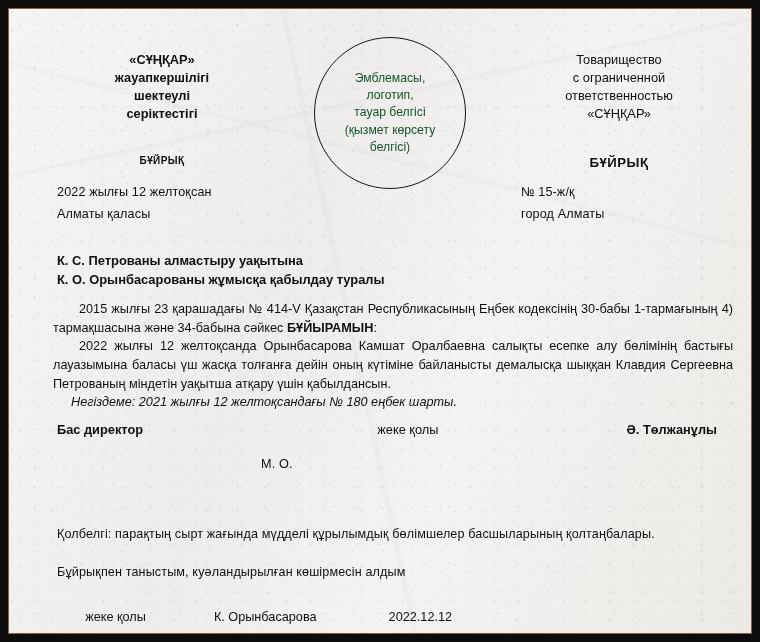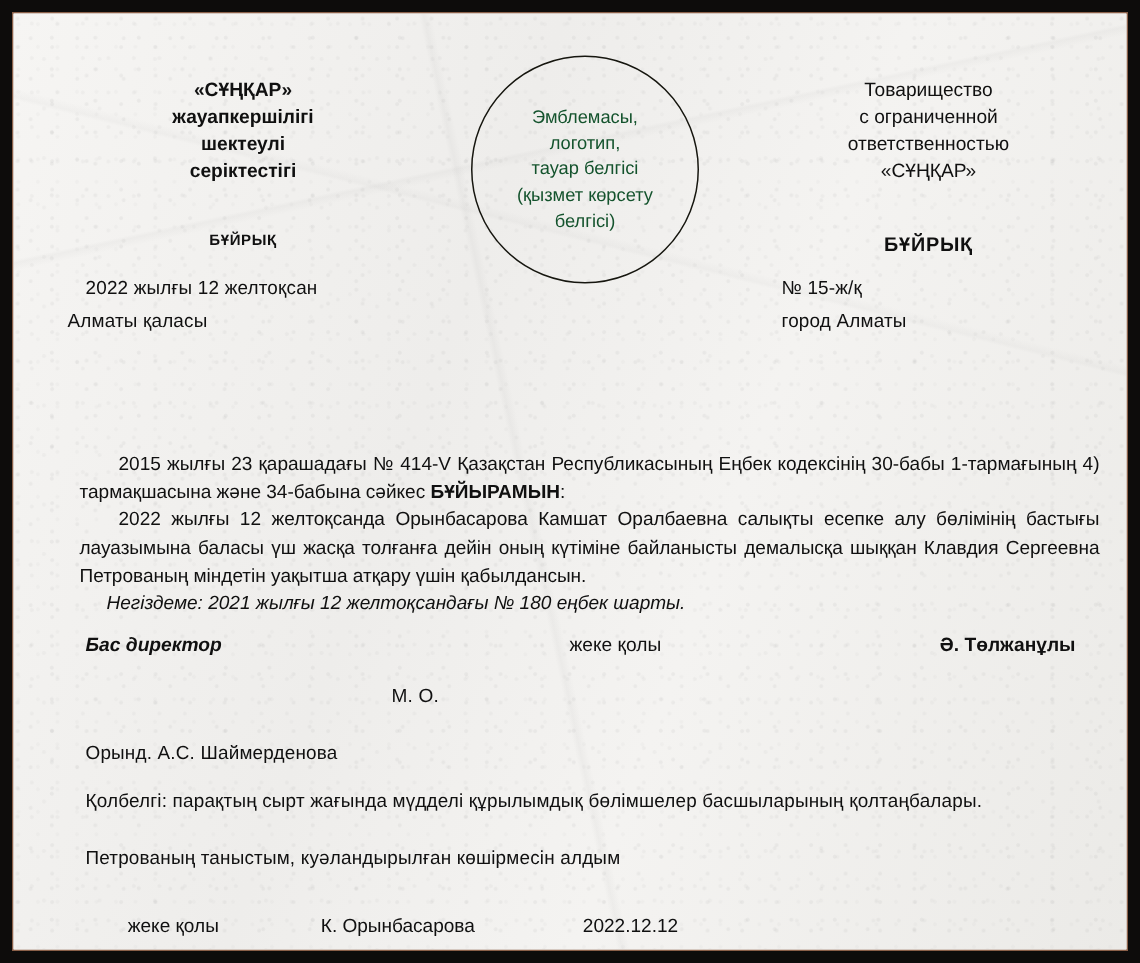--- a/index.html
+++ b/index.html
@@ -133,21 +133,21 @@
   .emblem-text {
     text-align: center;
     font-size: 12.2px;
     line-height: 1.42;
     color: #14532d;
     padding: 0 6px;
   }
 
   
   .date-left  { left: 48px;  top: 176px; }
-  .city-left  { left: 36px;  top: 198px; }
+  .city-left  { left: 48px;  top: 198px; }
   .idx-right  { left: 512px; top: 176px; }
   .city-right { left: 512px; top: 198px; }
 
   
   .subject {
     position: absolute;
     left: 48px;
     top: 242px;
     font-weight: bold;
     font-size: 12.9px;
@@ -175,21 +175,21 @@
   .sig-row {
     position: absolute;
     left: 48px;
     top: 413px;
     width: 660px;
     display: flex;
     align-items: baseline;
     justify-content: space-between;
     font-size: 12.8px;
   }
-  .sig-post { font-weight: bold; font-style: italic; }
+  .sig-post { font-weight: bold; }
   .sig-hint { font-weight: normal; margin-left: 46px; }
   .sig-name { font-weight: bold; }
   .stamp-mark { left: 252px; top: 448px; font-size: 12.7px; }
 
   
   .exec       { left: 48px; top: 486px; }
   .visa       { left: 48px; top: 518px; }
   .ack        { left: 48px; top: 556px; }
   .ack-row {
     position: absolute;
@@ -220,37 +220,38 @@
 
       <div class="doc-kind-left">БҰЙРЫҚ</div>
       <div class="doc-kind-right">БҰЙРЫҚ</div>
 
       <div class="t date-left">2022 жылғы 12 желтоқсан</div>
       <div class="t city-left">Алматы қаласы</div>
       <div class="t idx-right">№ 15-ж/қ</div>
       <div class="t city-right">город Алматы</div>
 
       <div class="subject">
+        <div>К. С. Петрованы алмастыру уақытына</div>
+        <div>К. О. Орынбасарованы жұмысқа қабылдау туралы</div>
       </div>
 
       <div class="body-block">
         <p><span>2015 жылғы 23 қарашадағы № 414-V Қазақстан Республикасының Еңбек кодексінің 30-бабы 1-тармағының 4) тармақшасына және 34-бабына сәйкес </span><span class="b">БҰЙЫРАМЫН</span><span>:</span></p>
         <p>2022 жылғы 12 желтоқсанда Орынбасарова Камшат Оралбаевна салықты есепке алу бөлімінің бастығы лауазымына баласы үш жасқа толғанға дейін оның күтіміне байланысты демалысқа шыққан Клавдия Сергеевна Петрованың міндетін уақытша атқару үшін қабылдансын.</p>
         <p class="noindent">Негіздеме: 2021 жылғы 12 желтоқсандағы № 180 еңбек шарты.</p>
       </div>
 
       <div class="sig-row">
         <span class="sig-post">Бас директор</span>
         <span class="sig-hint">жеке қолы</span>
         <span class="sig-name">Ә. Төлжанұлы</span>
       </div>
       <div class="t stamp-mark">М. О.</div>
 
-      <div class="t exec">Орынд. А.С. Шаймерденова</div>
       <div class="t visa">Қолбелгі: парақтың сырт жағында мүдделі құрылымдық бөлімшелер басшыларының қолтаңбалары.</div>
-      <div class="t ack">Петрованың таныстым, куәландырылған көшірмесін алдым</div>
+      <div class="t ack">Бұйрықпен таныстым, куәландырылған көшірмесін алдым</div>
       <div class="ack-row">
         <span>жеке қолы</span><span class="gap1"></span><span>К. Орынбасарова</span><span class="gap2"></span><span>2022.12.12</span>
       </div>
 
     </div>
   </div>
 </div>
 
 </body></html>

